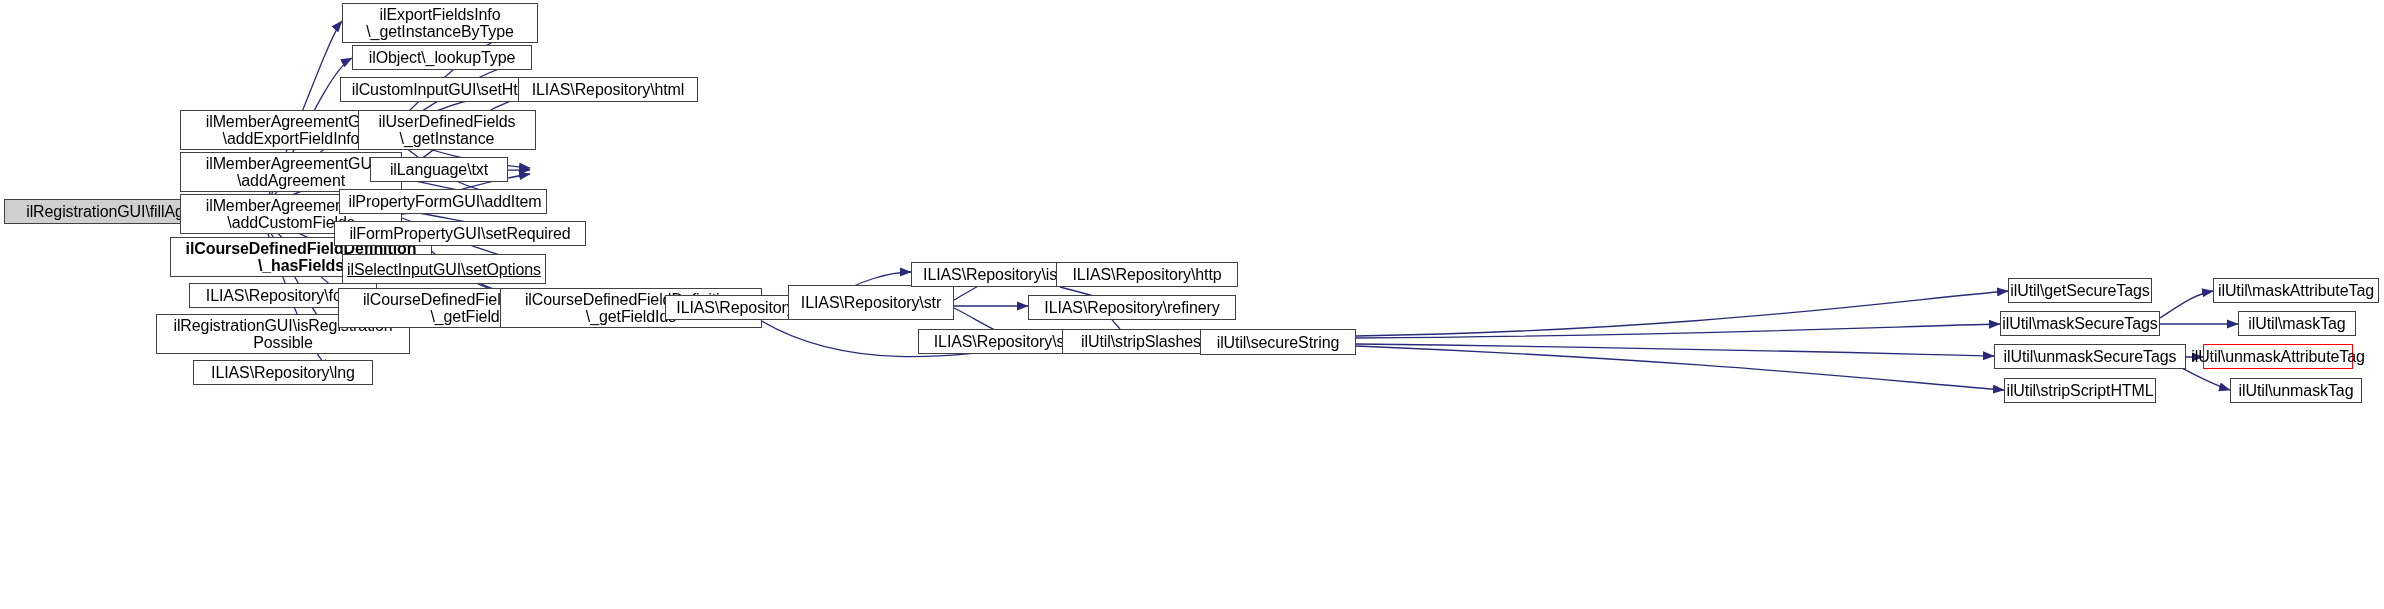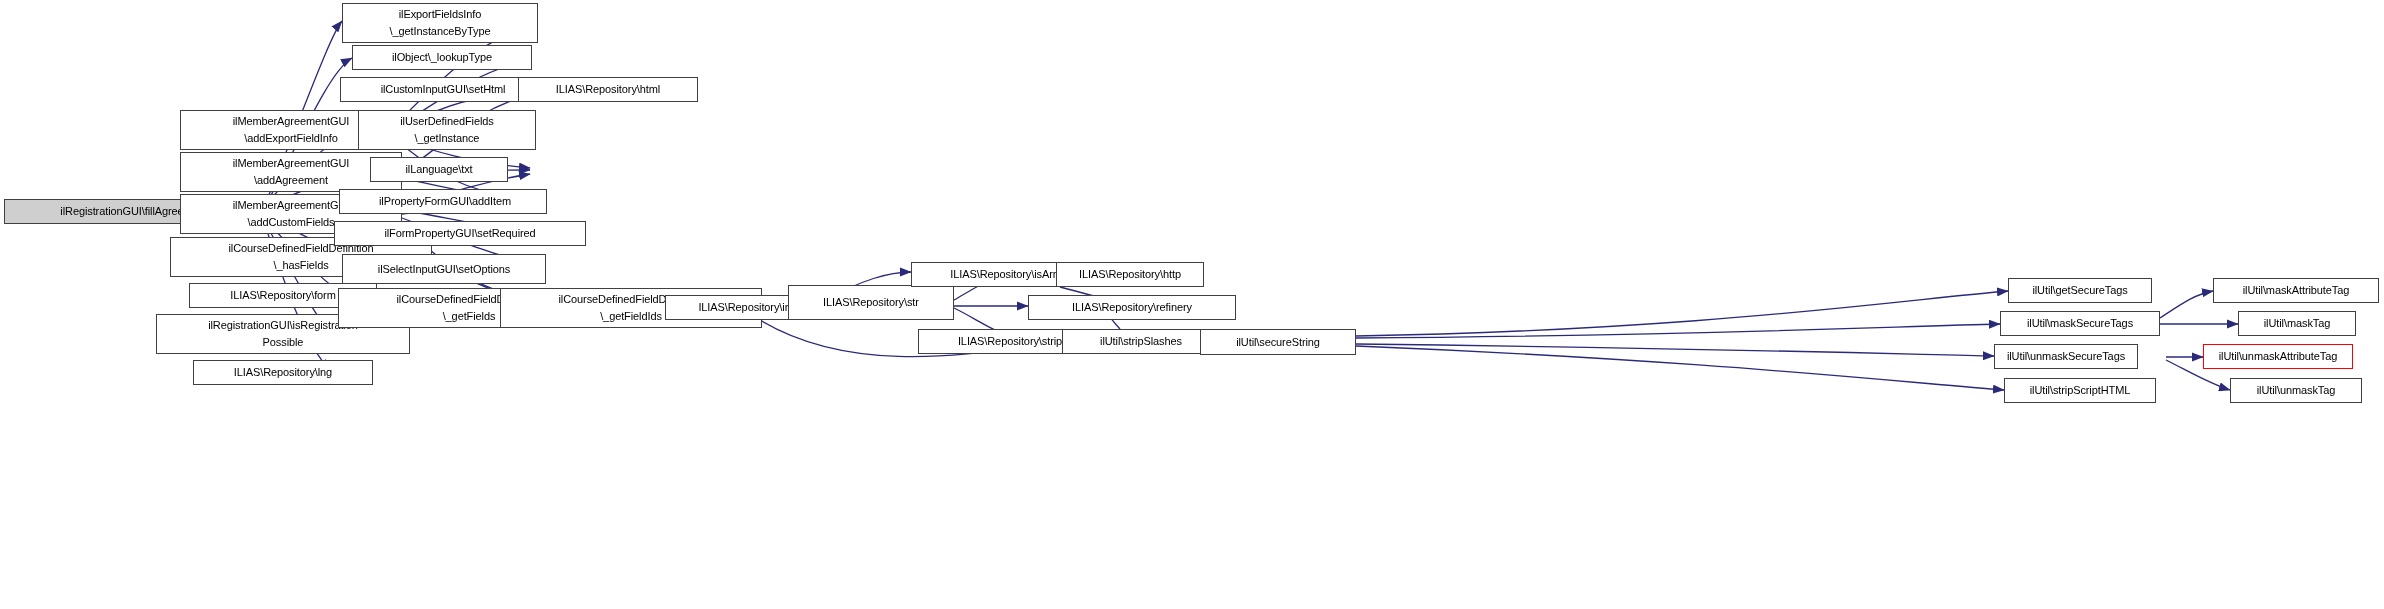--- a/index.html
+++ b/index.html
@@ -26,21 +26,21 @@
   .node {
     position: absolute;
     box-sizing: border-box;
     display: flex;
     align-items: center;
     justify-content: center;
     text-align: center;
     border: 1.6px solid #404040;
     background: #ffffff;
     color: #000000;
-    font-size: 11px;
+    font-size: 16px;
     line-height: 17px;
     letter-spacing: -0.1px;
     white-space: pre-line;
     padding: 0 4px;
   }
   .node.root {
     background: #cfcfcf;
     border-color: #404040;
   }
   .node.highlight {
@@ -107,51 +107,51 @@
       </g>
   </svg>
   <div id="nodes">
       <div class="node root" style="left: 4px; top: 199px; width: 260px; height: 25px;">ilRegistrationGUI\fillAgreement</div>
       <div class="node" style="left: 180px; top: 110px; width: 222px; height: 40px;">ilMemberAgreementGUI
 \addExportFieldInfo</div>
       <div class="node" style="left: 180px; top: 152px; width: 222px; height: 40px;">ilMemberAgreementGUI
 \addAgreement</div>
       <div class="node" style="left: 180px; top: 194px; width: 222px; height: 40px;">ilMemberAgreementGUI
 \addCustomFields</div>
-      <div class="node" style="left: 170px; top: 237px; width: 262px; height: 40px;">ilCourseDefinedFieldDefinition
+      <div class="node" style="left: 170px; top: 237px; width: 262px; height: 40px; font-weight: bold;">ilCourseDefinedFieldDefinition
 \_hasFields</div>
       <div class="node" style="left: 189px; top: 283px; width: 188px; height: 25px;">ILIAS\Repository\form</div>
       <div class="node" style="left: 156px; top: 314px; width: 254px; height: 40px;">ilRegistrationGUI\isRegistration
 Possible</div>
       <div class="node" style="left: 193px; top: 360px; width: 180px; height: 25px;">ILIAS\Repository\lng</div>
       <div class="node" style="left: 342px; top: 3px; width: 196px; height: 40px;">ilExportFieldsInfo
 \_getInstanceByType</div>
       <div class="node" style="left: 352px; top: 45px; width: 180px; height: 25px;">ilObject\_lookupType</div>
       <div class="node" style="left: 340px; top: 77px; width: 206px; height: 25px;">ilCustomInputGUI\setHtml</div>
       <div class="node" style="left: 358px; top: 110px; width: 178px; height: 40px;">ilUserDefinedFields
 \_getInstance</div>
       <div class="node" style="left: 370px; top: 157px; width: 138px; height: 25px;">ilLanguage\txt</div>
       <div class="node" style="left: 339px; top: 189px; width: 208px; height: 25px; padding-left: 8px;">ilPropertyFormGUI\addItem</div>
       <div class="node" style="left: 334px; top: 221px; width: 252px; height: 25px;">ilFormPropertyGUI\setRequired</div>
-      <div class="node" style="left: 342px; top: 254px; width: 204px; height: 30px;">ilSelectInputGUI\setOptions</div>
+      <div class="node" style="left: 342px; top: 254px; width: 204px; height: 30px; text-decoration: underline;">ilSelectInputGUI\setOptions</div>
       <div class="node" style="left: 338px; top: 288px; width: 262px; height: 40px;">ilCourseDefinedFieldDefinition
 \_getFields</div>
       <div class="node" style="left: 518px; top: 77px; width: 180px; height: 25px;">ILIAS\Repository\html</div>
       <div class="node" style="left: 500px; top: 288px; width: 262px; height: 40px;">ilCourseDefinedFieldDefinition
 \_getFieldIds</div>
       <div class="node" style="left: 665px; top: 295px; width: 162px; height: 25px;">ILIAS\Repository\int</div>
       <div class="node" style="left: 788px; top: 285px; width: 166px; height: 35px;">ILIAS\Repository\str</div>
       <div class="node" style="left: 911px; top: 262px; width: 196px; height: 25px;">ILIAS\Repository\isArray</div>
       <div class="node" style="left: 918px; top: 329px; width: 184px; height: 25px;">ILIAS\Repository\strip</div>
-      <div class="node" style="left: 1056px; top: 262px; width: 148px; height: 25px;">ILIAS\Repository\http</div>
+      <div class="node" style="left: 1056px; top: 262px; width: 182px; height: 25px;">ILIAS\Repository\http</div>
       <div class="node" style="left: 1028px; top: 295px; width: 208px; height: 25px;">ILIAS\Repository\refinery</div>
       <div class="node" style="left: 1062px; top: 329px; width: 158px; height: 25px;">ilUtil\stripSlashes</div>
       <div class="node" style="left: 1200px; top: 329px; width: 156px; height: 26px;">ilUtil\secureString</div>
       <div class="node" style="left: 2008px; top: 278px; width: 144px; height: 25px;">ilUtil\getSecureTags</div>
       <div class="node" style="left: 2000px; top: 311px; width: 160px; height: 25px;">ilUtil\maskSecureTags</div>
-      <div class="node" style="left: 1994px; top: 344px; width: 144px; height: 25px;">ilUtil\unmaskSecureTags</div>
+      <div class="node" style="left: 1994px; top: 344px; width: 192px; height: 25px;">ilUtil\unmaskSecureTags</div>
       <div class="node" style="left: 2004px; top: 378px; width: 152px; height: 25px;">ilUtil\stripScriptHTML</div>
       <div class="node" style="left: 2213px; top: 278px; width: 166px; height: 25px;">ilUtil\maskAttributeTag</div>
       <div class="node" style="left: 2238px; top: 311px; width: 118px; height: 25px;">ilUtil\maskTag</div>
       <div class="node highlight" style="left: 2203px; top: 344px; width: 150px; height: 25px;">ilUtil\unmaskAttributeTag</div>
       <div class="node" style="left: 2230px; top: 378px; width: 132px; height: 25px;">ilUtil\unmaskTag</div>
     </div>
 </div>
 
 </body></html>

